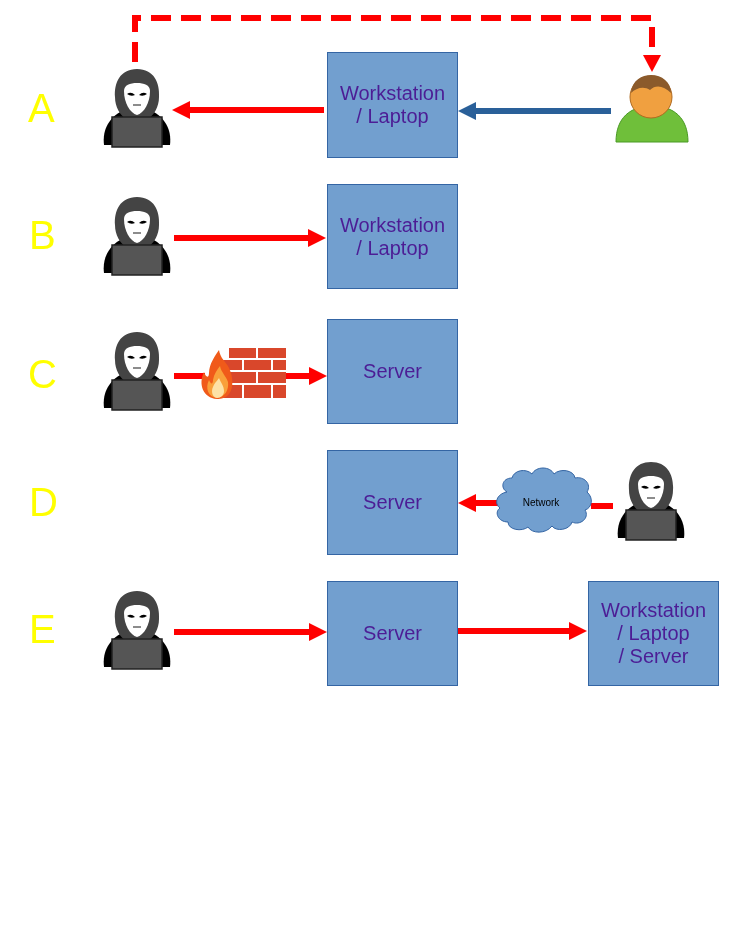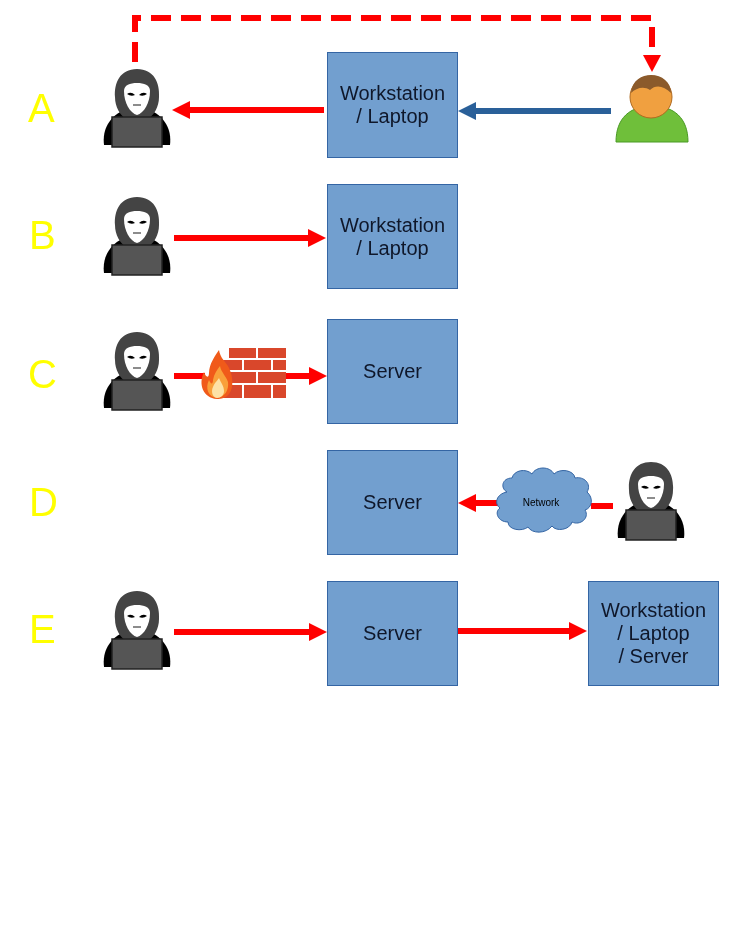--- a/index.html
+++ b/index.html
@@ -1,21 +1,21 @@
 <!DOCTYPE html>
 <html><head>
 <meta charset="utf-8">
 <style>
   html, body { margin: 0; padding: 0; background: #ffffff; }
   body { width: 731px; height: 946px; position: relative; overflow: hidden; font-family: "Liberation Sans", sans-serif; }
   #canvas { position: absolute; left: 0; top: 0; width: 731px; height: 946px; }
   .row-label { position: absolute; font-family: "Liberation Sans", sans-serif; font-size: 40px; color: #ffff00; line-height: 1; }
   .box { position: absolute; background: #729fcf; border: 1px solid #3465a4; box-sizing: border-box;
          display: flex; align-items: center; justify-content: center; text-align: center;
-         font-family: "Liberation Sans", sans-serif; font-size: 20px; color: #0f172a; line-height: 23px; white-space: pre-line; }
+         font-family: "Liberation Sans", sans-serif; font-size: 20px; color: #4c1d95; line-height: 23px; white-space: pre-line; }
   .cloud-label { font-family: "Liberation Sans", sans-serif; font-size: 10px; fill: #000; }
 </style>
 </head>
 <body>
 
 <svg id="canvas" width="731" height="946" viewBox="0 0 731 946">
   <defs>
     <g id="hacker">
 
       <path d="M4 78 C2 62 10 50 22 44 L52 44 C64 50 72 62 70 78 Z" fill="#000"></path>

